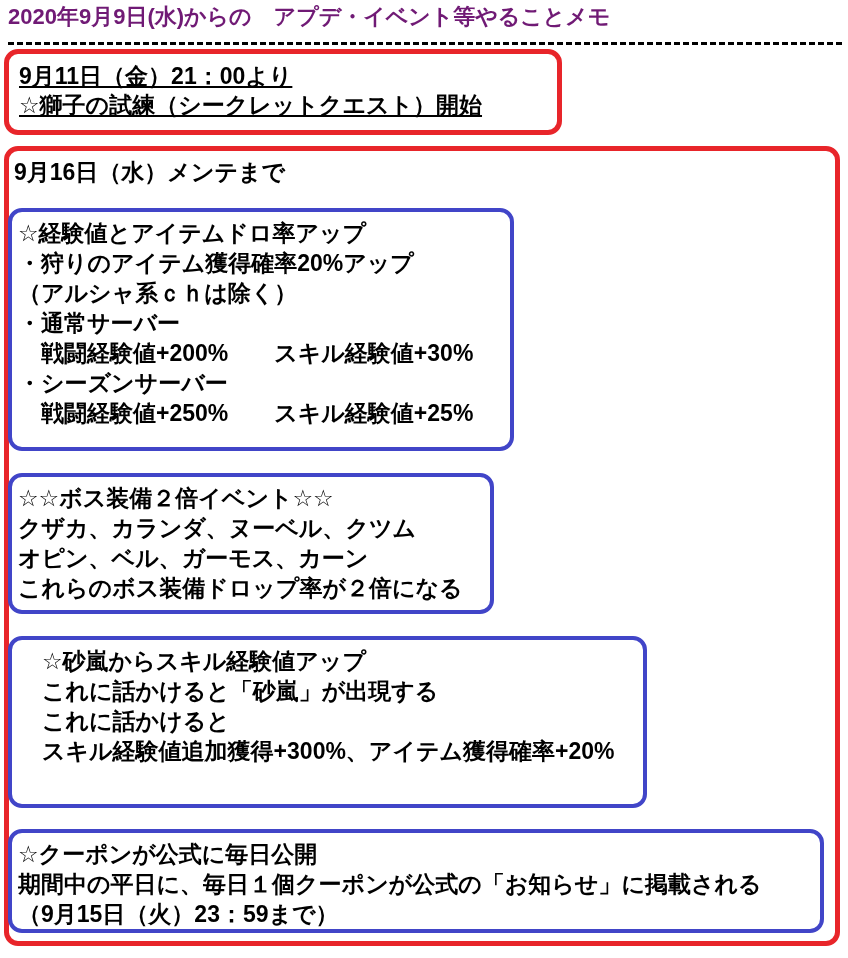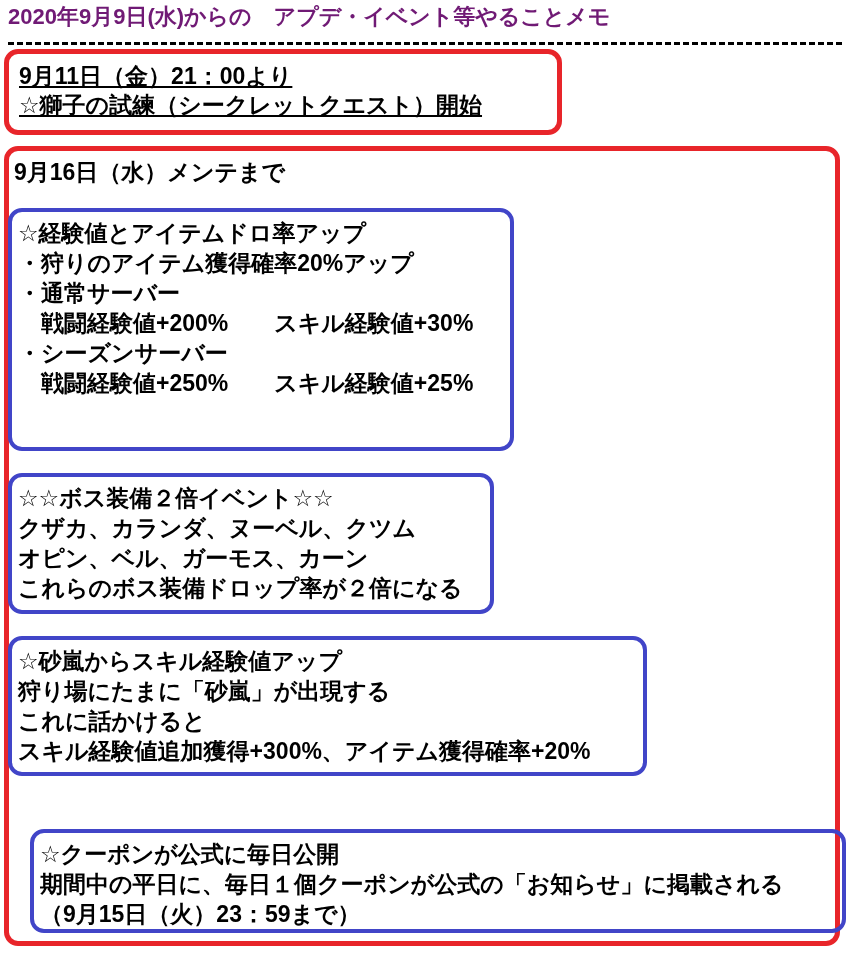--- a/index.html
+++ b/index.html
@@ -79,22 +79,22 @@
     font-size: 23px;
     font-weight: bold;
     line-height: 30px;
     white-space: pre;
     padding: 6px 0 0 6px;
     color: #000000;
   }
 
   #blue-box-1 { left: 8px;  top: 208px; width: 506px; height: 243px; }
   #blue-box-2 { left: 8px;  top: 473px; width: 486px; height: 141px; }
-  #blue-box-3 { left: 8px;  top: 636px; width: 639px; height: 140px; }
-  #blue-box-4 { left: 8px;  top: 829px; width: 816px; height: 104px; margin-left: 22px; }
+  #blue-box-3 { left: 8px;  top: 636px; width: 639px; height: 172px; padding-left: 24px; }
+  #blue-box-4 { left: 8px;  top: 829px; width: 816px; height: 104px; }
 
   .section-heading {
     position: absolute;
     left: 14px;
     top: 158px;
     font-size: 23px;
     font-weight: bold;
     line-height: 29px;
     white-space: pre;
   }
@@ -111,36 +111,37 @@
   <div class="red-box-text" style="padding-top:0;">☆獅子の試練（シークレットクエスト）開始</div>
 </div>
 
 <div class="red-box" id="red-box-2"></div>
 
 <div class="section-heading">9月16日（水）メンテまで</div>
 
 <div class="blue-box" id="blue-box-1">
   <div class="blue-box-text">☆経験値とアイテムドロ率アップ</div>
   <div class="blue-box-text" style="padding-top:0;">・狩りのアイテム獲得確率20%アップ</div>
+  <div class="blue-box-text" style="padding-top:0;">（アルシャ系ｃｈは除く）</div>
   <div class="blue-box-text" style="padding-top:0;">・通常サーバー</div>
   <div class="blue-box-text" style="padding-top:0;">　戦闘経験値+200%　　スキル経験値+30%</div>
   <div class="blue-box-text" style="padding-top:0;">・シーズンサーバー</div>
   <div class="blue-box-text" style="padding-top:0;">　戦闘経験値+250%　　スキル経験値+25%</div>
 </div>
 
 <div class="blue-box" id="blue-box-2">
   <div class="blue-box-text">☆☆ボス装備２倍イベント☆☆</div>
   <div class="blue-box-text" style="padding-top:0;">クザカ、カランダ、ヌーベル、クツム</div>
   <div class="blue-box-text" style="padding-top:0;">オピン、ベル、ガーモス、カーン</div>
   <div class="blue-box-text" style="padding-top:0;">これらのボス装備ドロップ率が２倍になる</div>
 </div>
 
 <div class="blue-box" id="blue-box-3">
   <div class="blue-box-text">☆砂嵐からスキル経験値アップ</div>
-  <div class="blue-box-text" style="padding-top:0;">狩り場にたまに「砂嵐」が出現する</div>
+  <div class="blue-box-text" style="padding-top:0;">これに話かけると「砂嵐」が出現する</div>
   <div class="blue-box-text" style="padding-top:0;">これに話かけると</div>
   <div class="blue-box-text" style="padding-top:0;">スキル経験値追加獲得+300%、アイテム獲得確率+20%</div>
 </div>
 
 <div class="blue-box" id="blue-box-4">
   <div class="blue-box-text">☆クーポンが公式に毎日公開</div>
   <div class="blue-box-text" style="padding-top:0;">期間中の平日に、毎日１個クーポンが公式の「お知らせ」に掲載される</div>
   <div class="blue-box-text" style="padding-top:0;">（9月15日（火）23：59まで）</div>
 </div>
 

